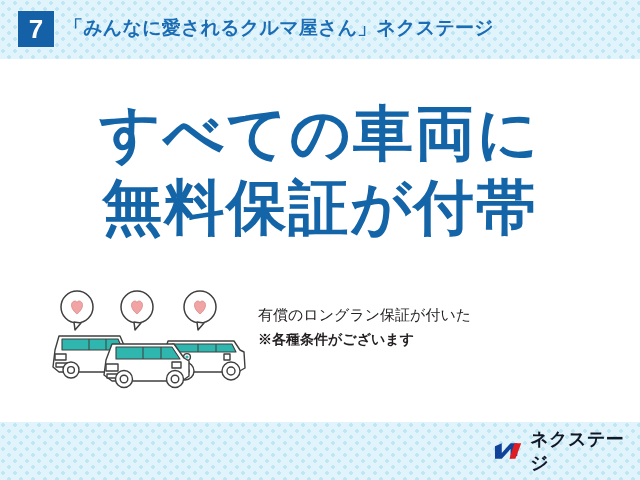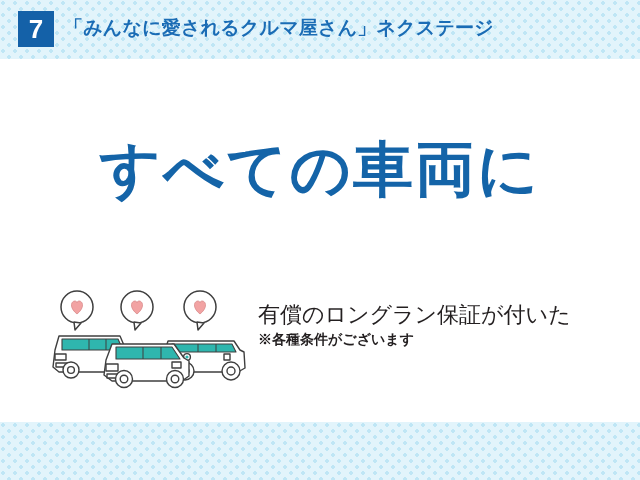--- a/index.html
+++ b/index.html
@@ -68,21 +68,20 @@
     text-align: center;
   }
   .hero-line {
     color: #1464a8;
     font-weight: bold;
     font-size: 60px;
     line-height: 74px;
     letter-spacing: 2px;
     white-space: nowrap;
     font-family: "DejaVu Sans", "Liberation Sans", sans-serif;
-    margin-top: 36px;
   }
 
   
   #mid {
     position: absolute;
     left: 0;
     top: 288px;
     width: 640px;
     height: 120px;
   }
@@ -94,21 +93,21 @@
     height: 112px;
   }
   #promo-text {
     position: absolute;
     left: 258px;
     top: 14px;
     width: 372px;
   }
   .promo-line {
     color: #231f20;
-    font-size: 22px;
+    font-size: 15px;
     line-height: 26px;
     white-space: nowrap;
     font-family: "DejaVu Sans", "Liberation Sans", sans-serif;
   }
   .promo-note {
     color: #231f20;
     font-size: 14px;
     font-weight: bold;
     line-height: 24px;
     white-space: nowrap;
@@ -139,20 +138,21 @@
 <div id="page">
 
   <div id="header-band" class="dot-band"></div>
 
   <div id="header-badge">7</div>
 
   <div id="header-title">「みんなに愛されるクルマ屋さん」ネクステージ</div>
 
   <div id="hero">
     <div class="hero-line">すべての車両に</div>
+    <div class="hero-line">無料保証が付帯</div>
   </div>
 
   <div id="mid">
 
     <svg id="cars-illustration" viewBox="0 0 210 112">
 
       <g stroke="#3f3f3f" stroke-width="1.5" fill="#ffffff">
         <circle cx="29" cy="19" r="16"></circle>
         <path d="M26 34 L27 42 L33 35 Z" stroke-linejoin="round"></path>
       </g>
@@ -227,14 +227,21 @@
     </svg>
 
     <div id="promo-text">
       <div class="promo-line">有償のロングラン保証が付いた</div>
       <div class="promo-note">※各種条件がございます</div>
     </div>
   </div>
 
   <div id="footer-band" class="dot-band"></div>
 
+  <div id="footer-logo">
+    <svg width="30" height="24" viewBox="0 0 30 24">
+      <path d="M1 20 L1 7 L8 4 L8 14 L17 4 L24 4 L24 17 L17 20 L17 10 L8 20 Z" fill="#12439b"></path>
+      <path d="M21 4 L28 4 L22 20 L16 20 Z" fill="#e11b22"></path>
+    </svg>
+    <span id="footer-logo-text">ネクステージ</span>
+  </div>
 
 </div>
 
 </body></html>

